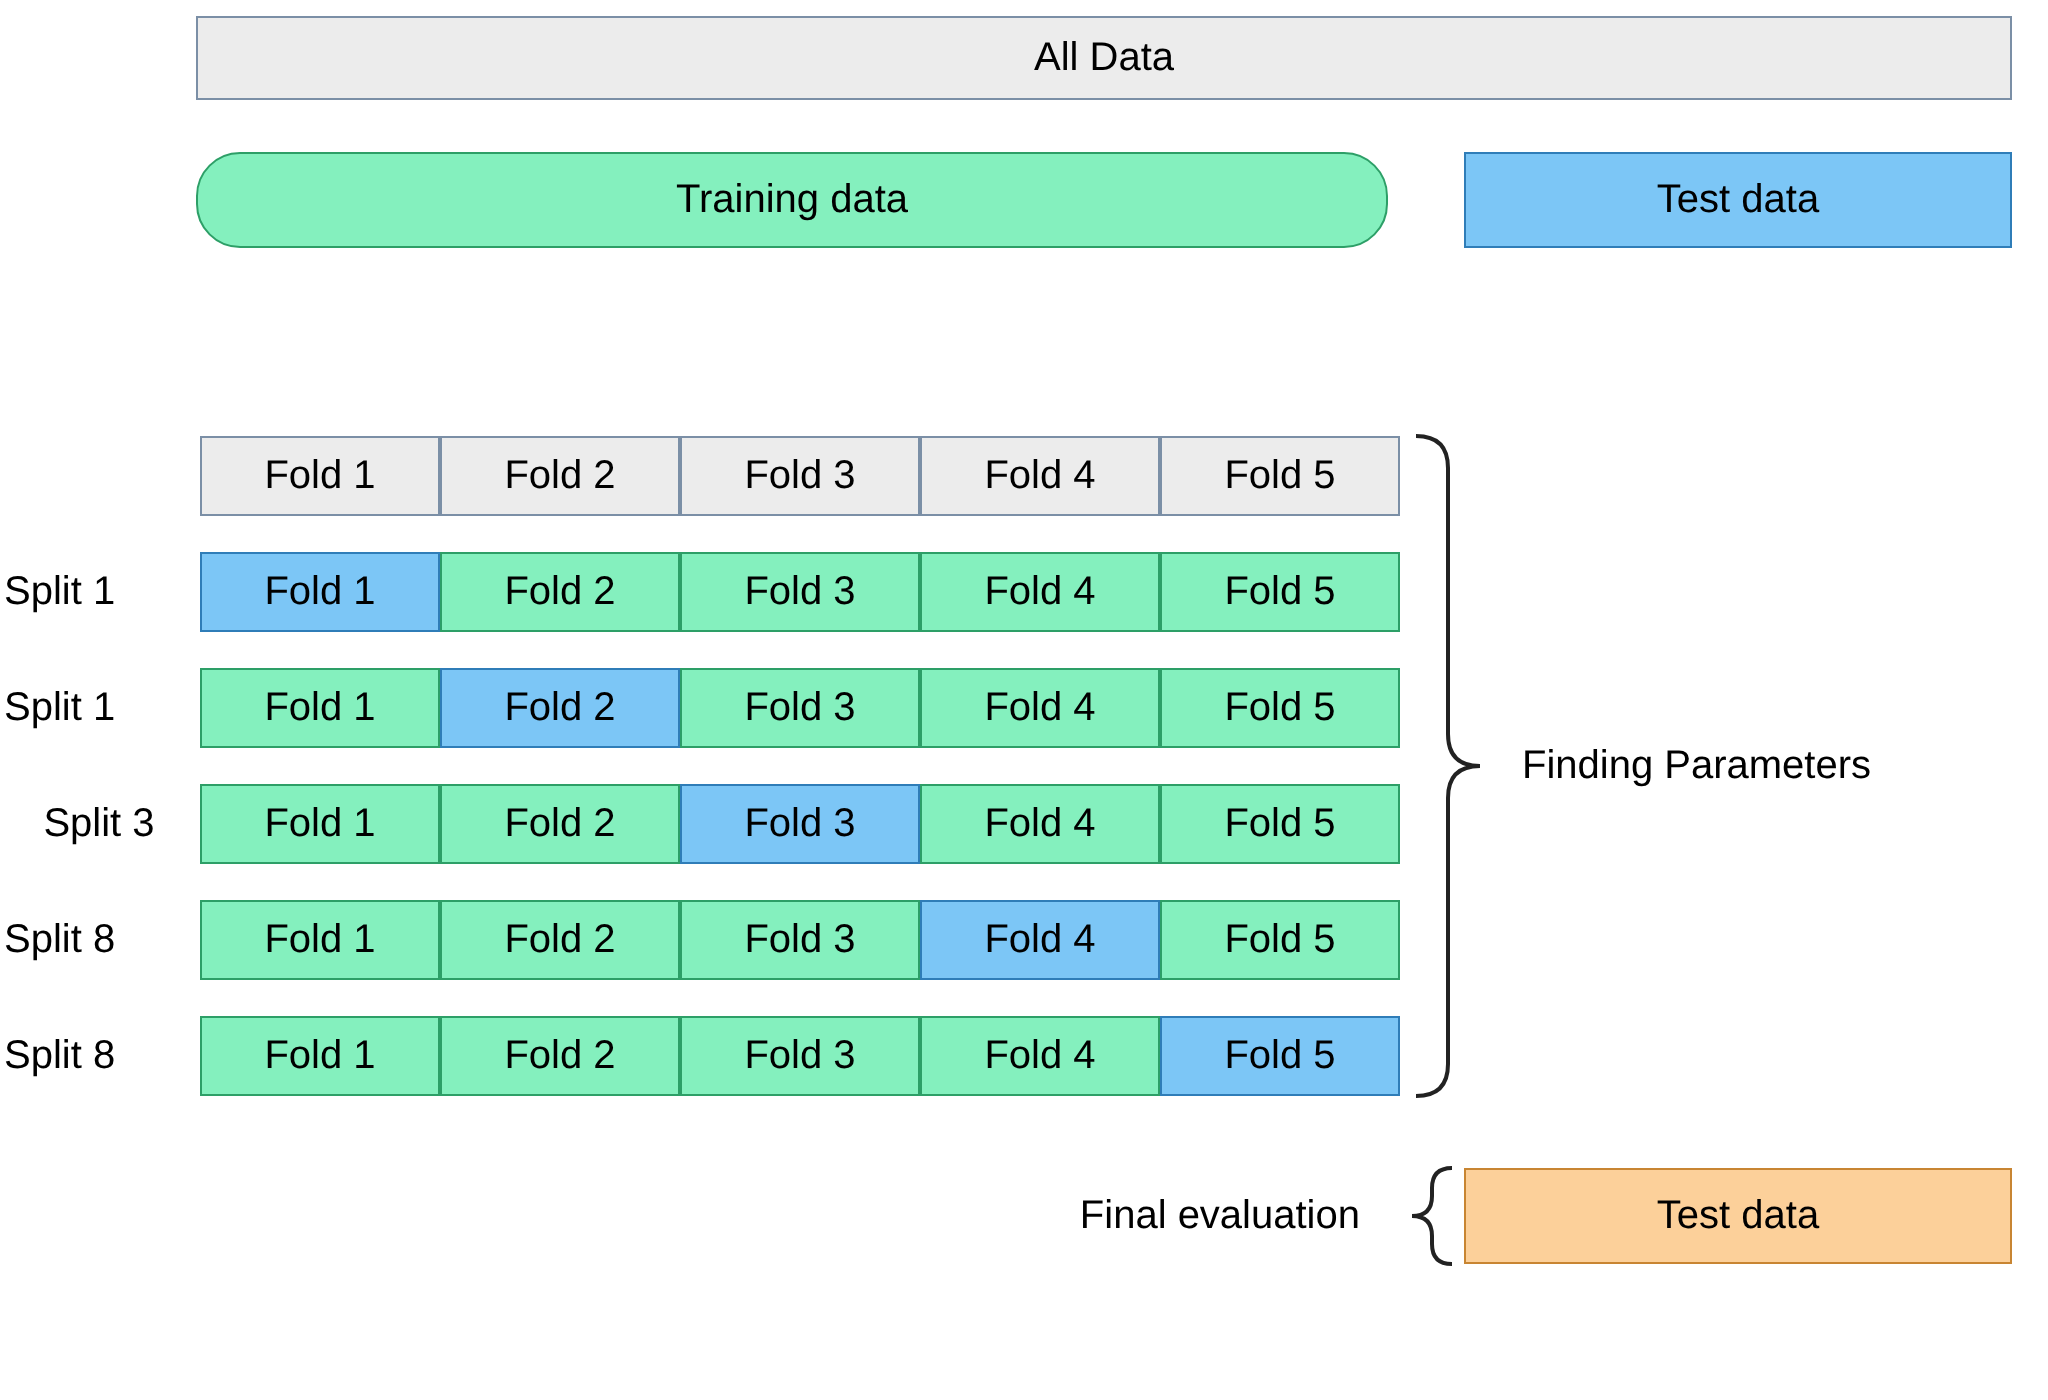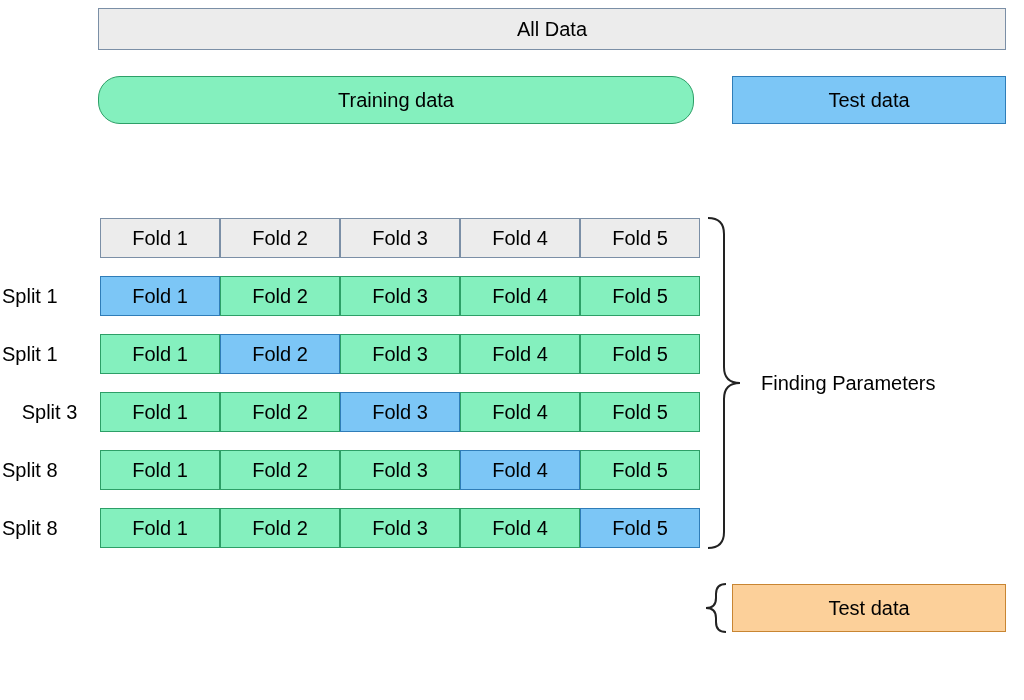--- a/index.html
+++ b/index.html
@@ -188,13 +188,16 @@
     </div>
     <svg width="50" height="52" style="left: 682px; top: 582px;">
       <path d="M 44 2
           Q 34 2 34 12
           L 34 16
           Q 34 26 24 26
           Q 34 26 34 36
           L 34 40
           Q 34 50 44 50" fill="none" stroke="#222" stroke-width="2"></path>
     </svg>
+    <div class="label" style="left: 500px; top: 594px; width: 180px; height: 28px; justify-content: flex-end;">
+      <span>Final evaluation</span>
+    </div>
   </div>
 
 </body></html>

